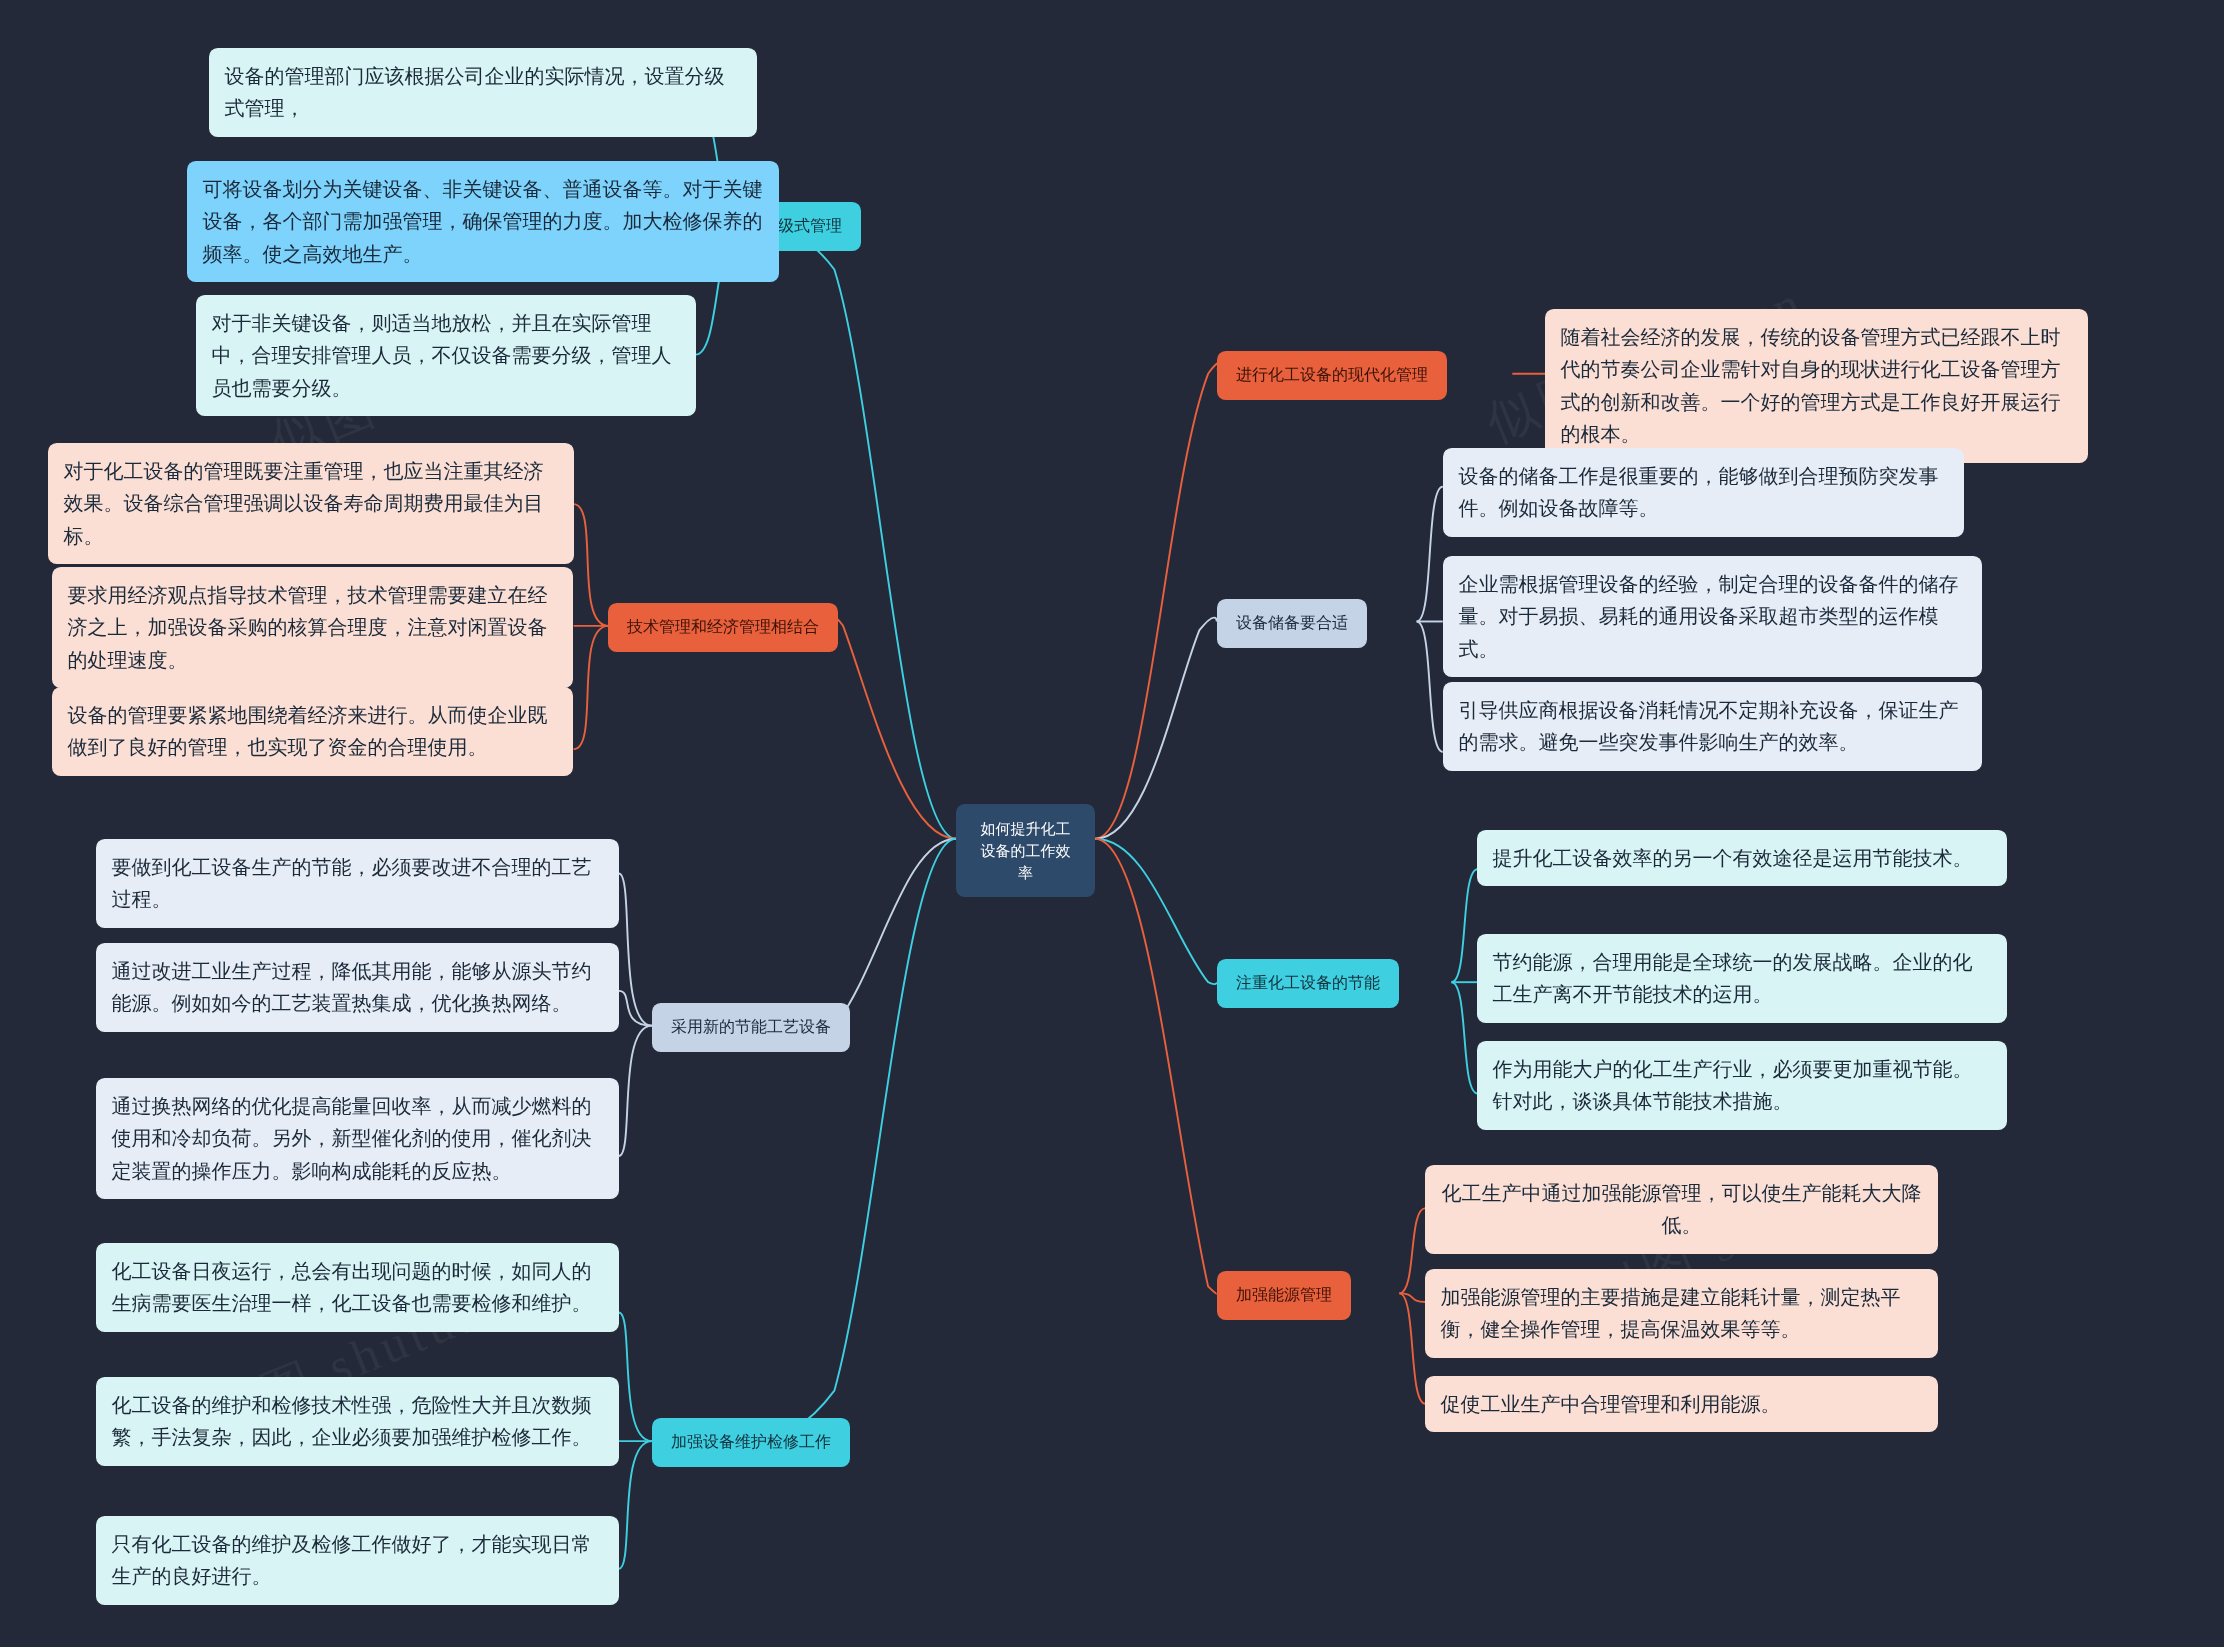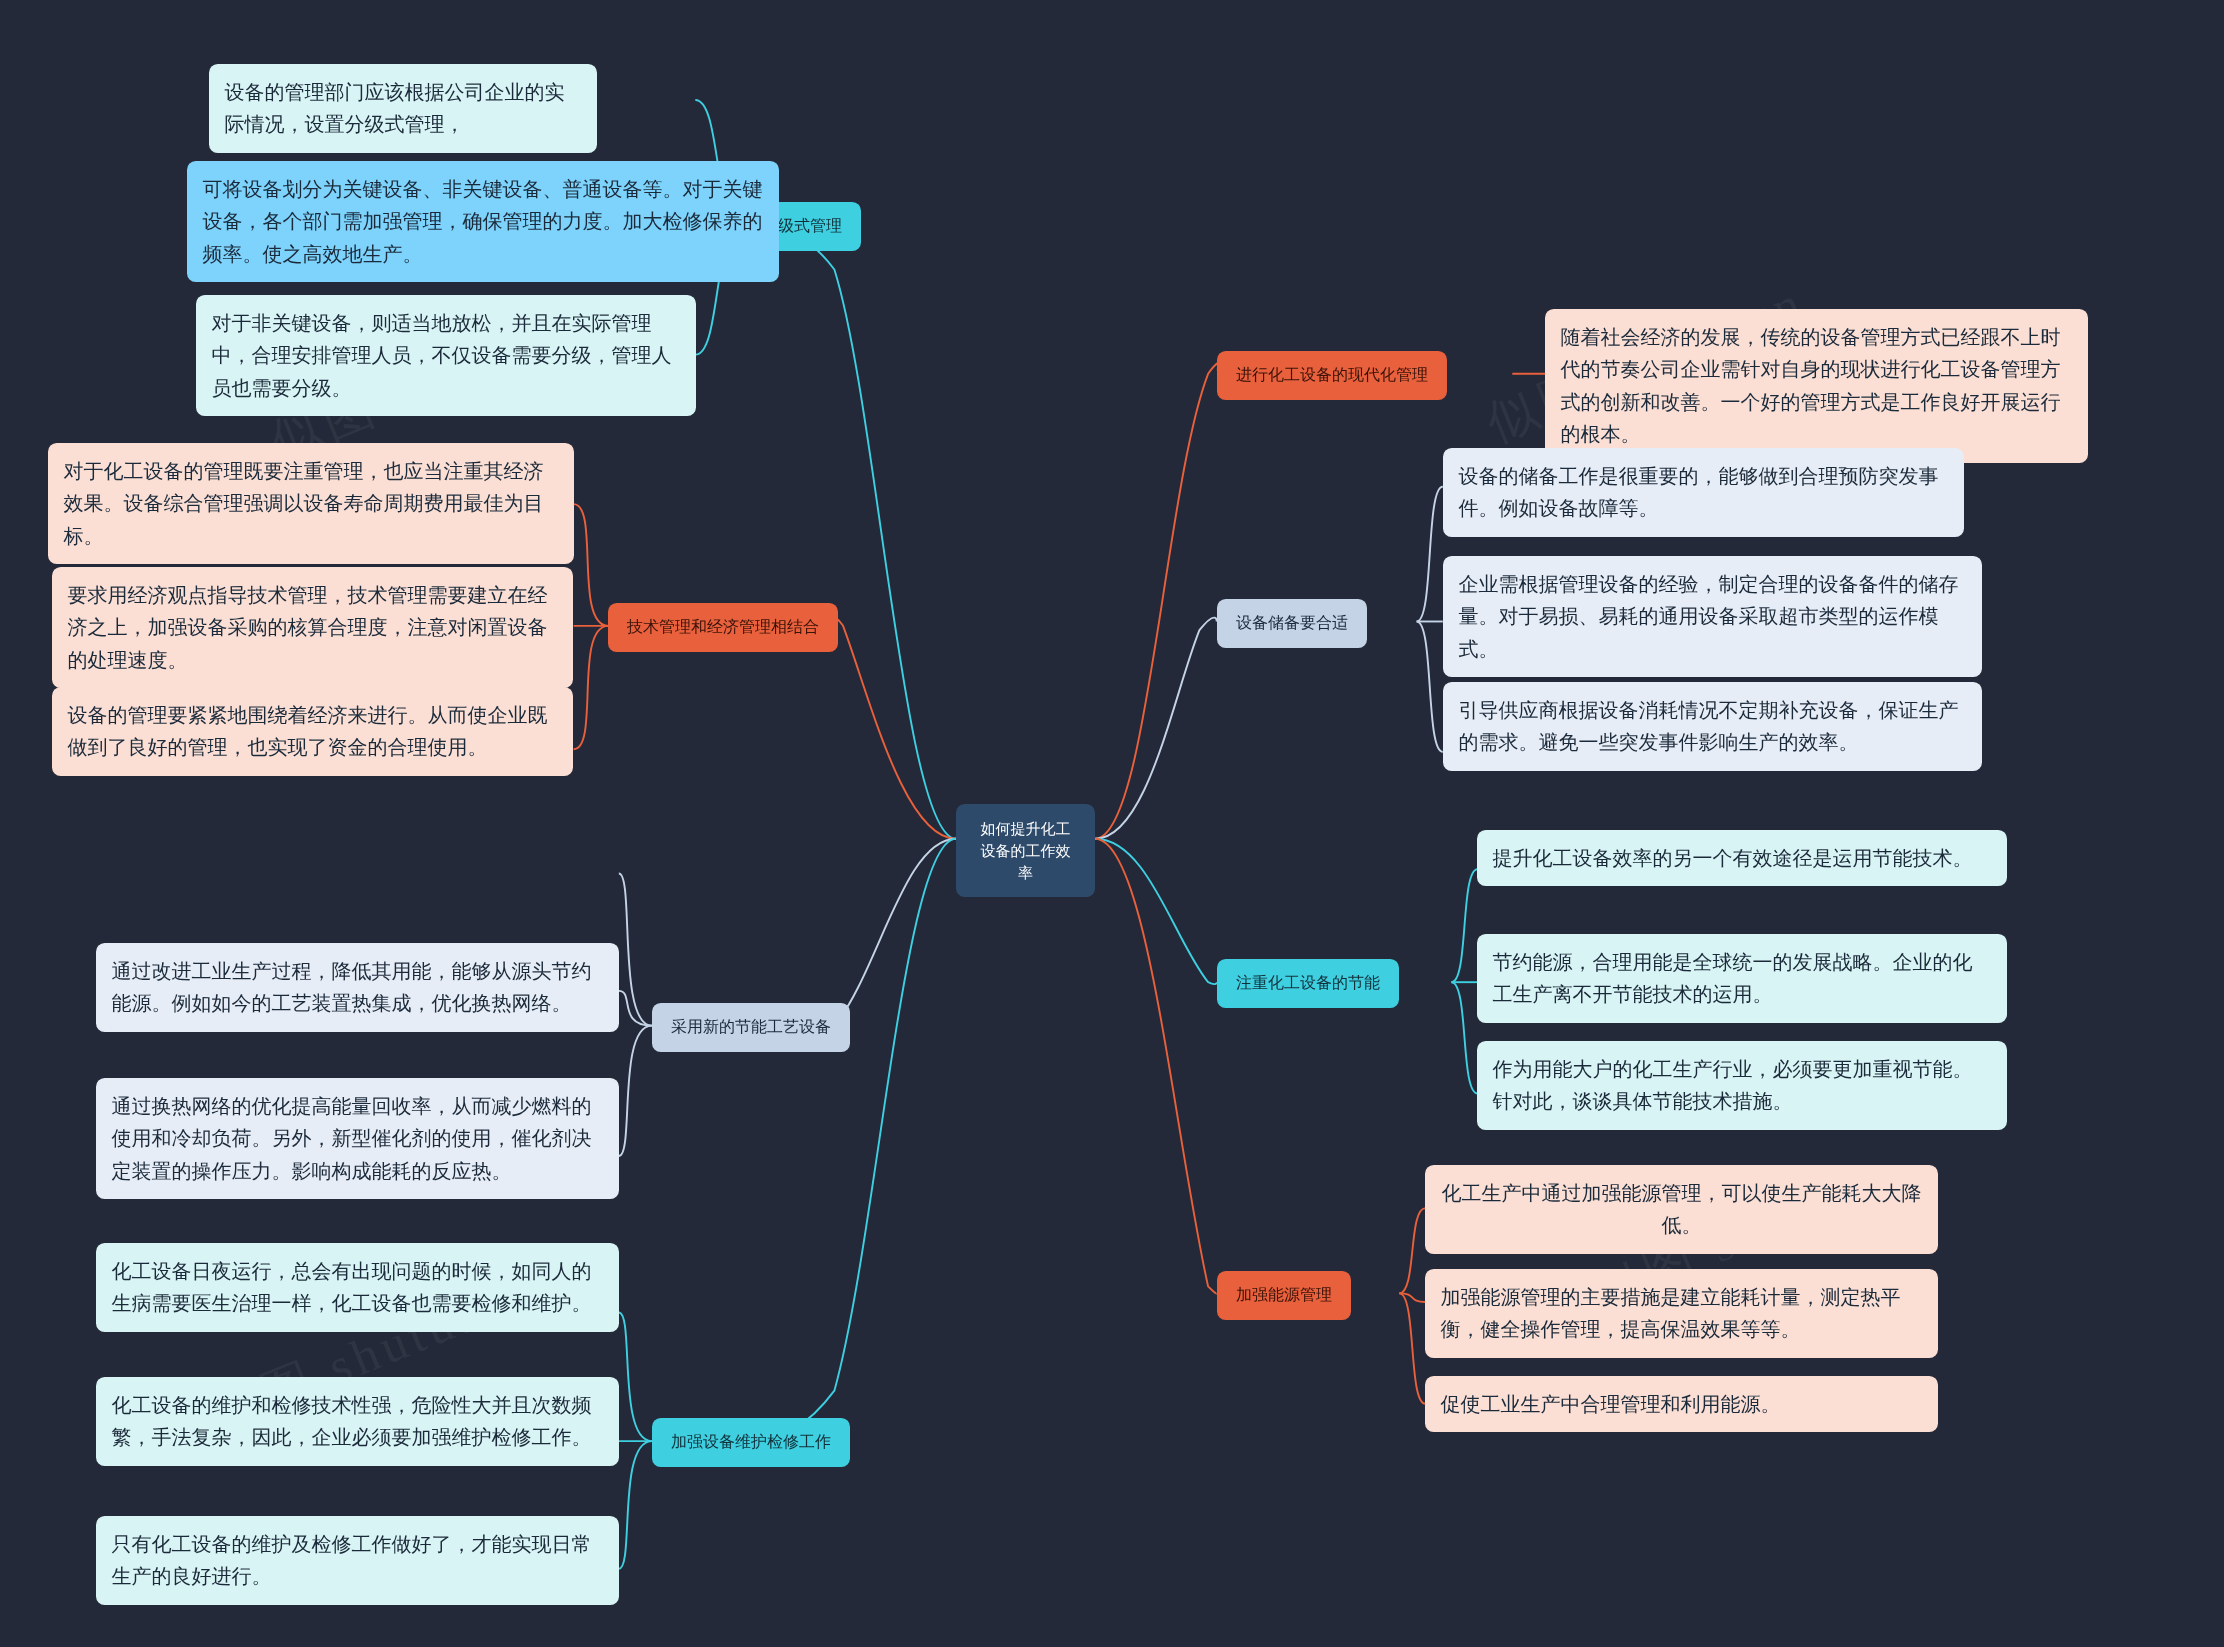--- a/index.html
+++ b/index.html
@@ -63,30 +63,31 @@
 
       <path d="M1610 1488 C1630 1488 1620 1390 1640 1390" stroke="#e8603c"></path>
       <path d="M1610 1488 C1630 1488 1620 1498 1640 1498" stroke="#e8603c"></path>
       <path d="M1610 1488 C1630 1488 1620 1615 1640 1615" stroke="#e8603c"></path>
     </g>
   </svg>
 
   <div class="node root" style="left:956px;top:804px;width:139px;">如何提升化工设备的工作效率</div>
 
   <div class="node branch" style="left:743px;top:202px;background:#3ecfe0;color:#11303a;">分级式管理</div>
-  <div class="node leaf" style="left:209px;top:64px;width:388px;background:#d9f4f4;color:#1b2a3a;">设备的管理部门应该根据公司企业的实际情况，设置分级式管理，</div>
+  <div class="node leaf" style="left:209px;top:48px;width:548px;background:#d9f4f4;color:#1b2a3a;">设备的管理部门应该根据公司企业的实际情况，设置分级式管理，</div>
   <div class="node leaf" style="left:187px;top:161px;width:592px;background:#7dd3fc;color:#1b2a3a;">可将设备划分为关键设备、非关键设备、普通设备等。对于关键设备，各个部门需加强管理，确保管理的力度。加大检修保养的频率。使之高效地生产。</div>
   <div class="node leaf" style="left:196px;top:295px;width:500px;background:#d9f4f4;color:#1b2a3a;">对于非关键设备，则适当地放松，并且在实际管理中，合理安排管理人员，不仅设备需要分级，管理人员也需要分级。</div>
 
   <div class="node branch" style="left:608px;top:603px;background:#e8603c;color:#3a1208;">技术管理和经济管理相结合</div>
   <div class="node leaf" style="left:48px;top:443px;width:526px;background:#fbdfd5;color:#1b2a3a;">对于化工设备的管理既要注重管理，也应当注重其经济效果。设备综合管理强调以设备寿命周期费用最佳为目标。</div>
   <div class="node leaf" style="left:52px;top:567px;width:521px;background:#fbdfd5;color:#1b2a3a;">要求用经济观点指导技术管理，技术管理需要建立在经济之上，加强设备采购的核算合理度，注意对闲置设备的处理速度。</div>
   <div class="node leaf" style="left:52px;top:687px;width:521px;background:#fbdfd5;color:#1b2a3a;">设备的管理要紧紧地围绕着经济来进行。从而使企业既做到了良好的管理，也实现了资金的合理使用。</div>
 
   <div class="node branch" style="left:652px;top:1003px;background:#c4d3e6;color:#1b2a3a;">采用新的节能工艺设备</div>
+  <div class="node leaf" style="left:96px;top:839px;width:523px;background:#e7edf6;color:#1b2a3a;">要做到化工设备生产的节能，必须要改进不合理的工艺过程。</div>
   <div class="node leaf" style="left:96px;top:943px;width:523px;background:#e7edf6;color:#1b2a3a;">通过改进工业生产过程，降低其用能，能够从源头节约能源。例如如今的工艺装置热集成，优化换热网络。</div>
   <div class="node leaf" style="left:96px;top:1078px;width:523px;background:#e7edf6;color:#1b2a3a;">通过换热网络的优化提高能量回收率，从而减少燃料的使用和冷却负荷。另外，新型催化剂的使用，催化剂决定装置的操作压力。影响构成能耗的反应热。</div>
 
   <div class="node branch" style="left:652px;top:1418px;background:#3ecfe0;color:#11303a;">加强设备维护检修工作</div>
   <div class="node leaf" style="left:96px;top:1243px;width:523px;background:#d9f4f4;color:#1b2a3a;">化工设备日夜运行，总会有出现问题的时候，如同人的生病需要医生治理一样，化工设备也需要检修和维护。</div>
   <div class="node leaf" style="left:96px;top:1377px;width:523px;background:#d9f4f4;color:#1b2a3a;">化工设备的维护和检修技术性强，危险性大并且次数频繁，手法复杂，因此，企业必须要加强维护检修工作。</div>
   <div class="node leaf" style="left:96px;top:1516px;width:523px;background:#d9f4f4;color:#1b2a3a;">只有化工设备的维护及检修工作做好了，才能实现日常生产的良好进行。</div>
 
   <div class="node branch" style="left:1217px;top:351px;background:#e8603c;color:#3a1208;">进行化工设备的现代化管理</div>
   <div class="node leaf" style="left:1545px;top:309px;width:543px;background:#fbdfd5;color:#1b2a3a;">随着社会经济的发展，传统的设备管理方式已经跟不上时代的节奏公司企业需针对自身的现状进行化工设备管理方式的创新和改善。一个好的管理方式是工作良好开展运行的根本。</div>

